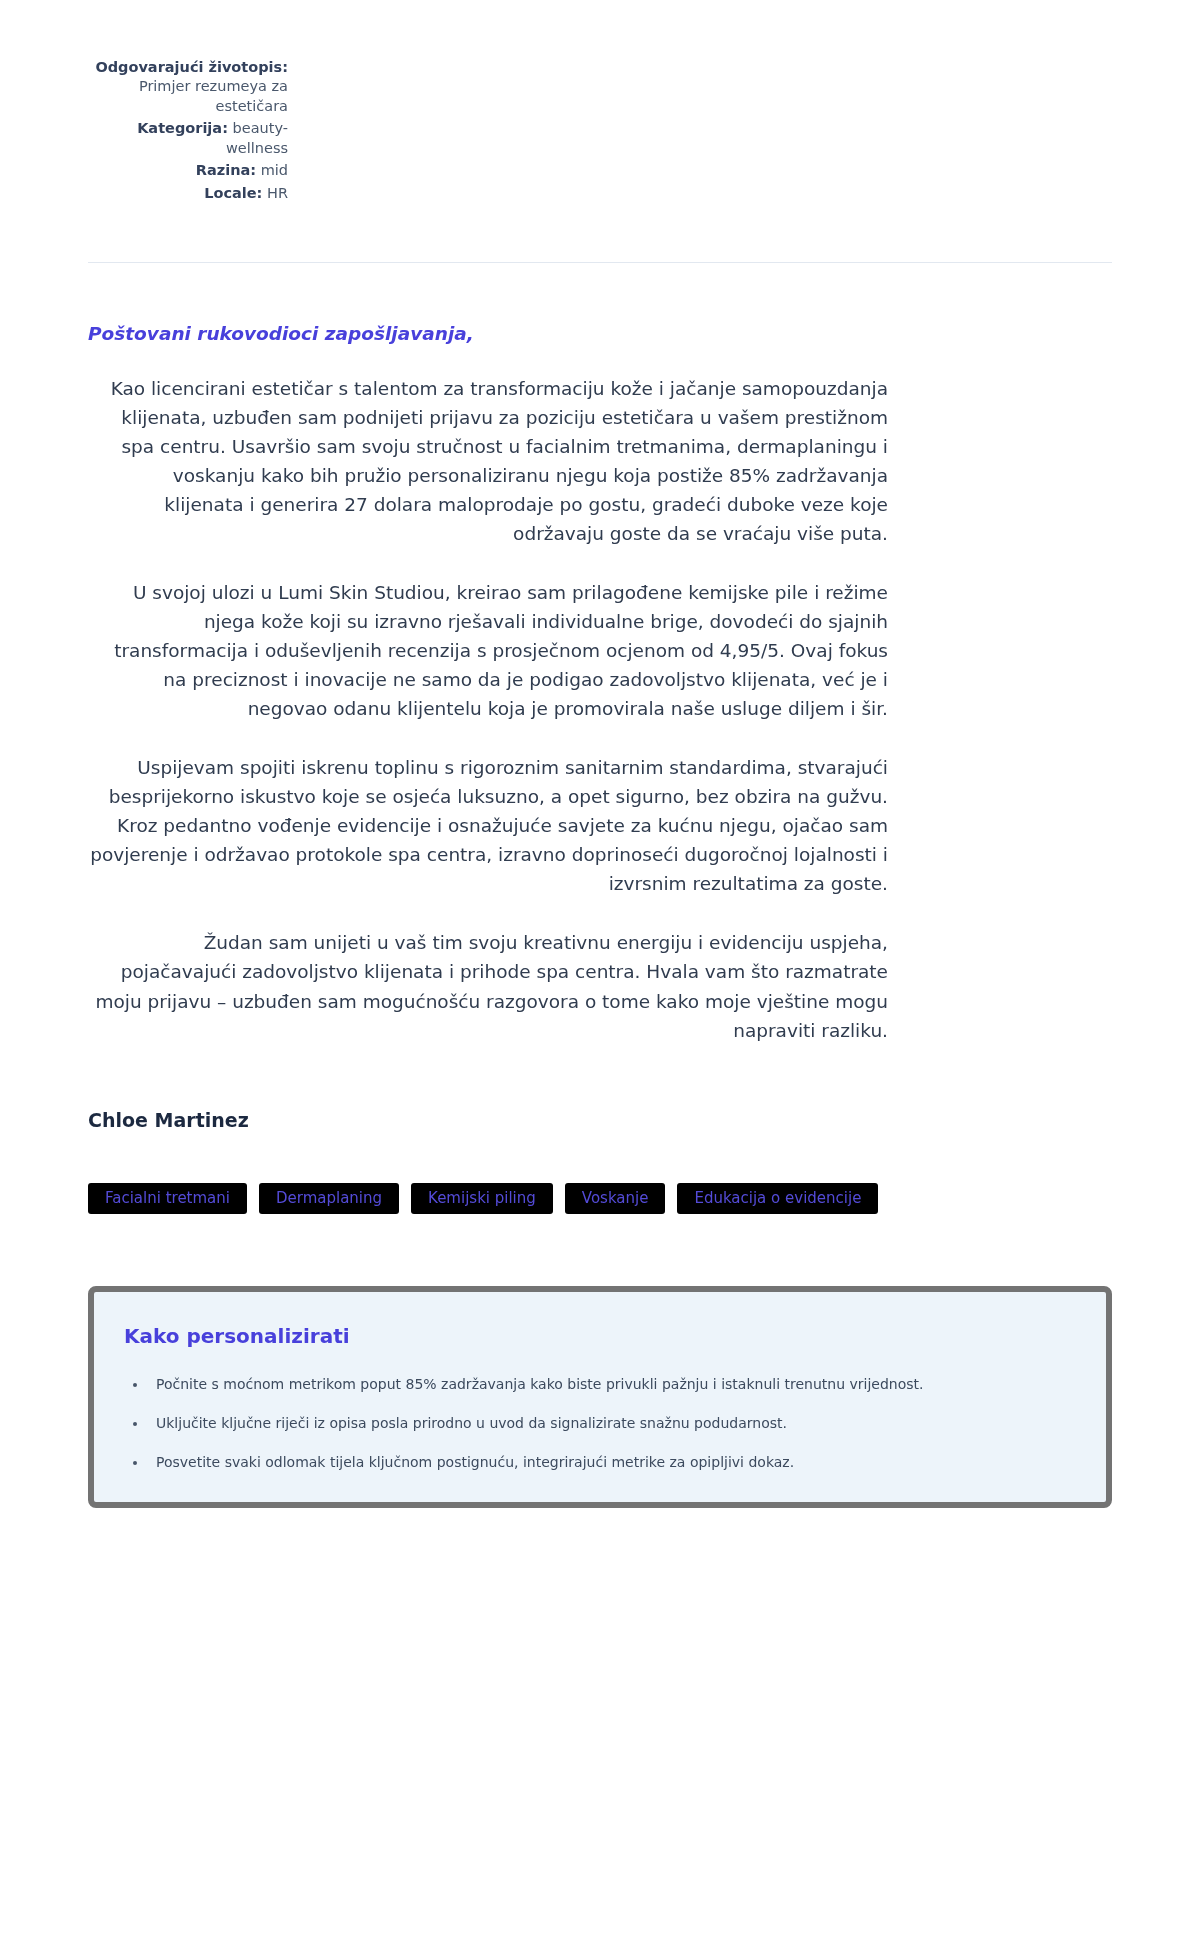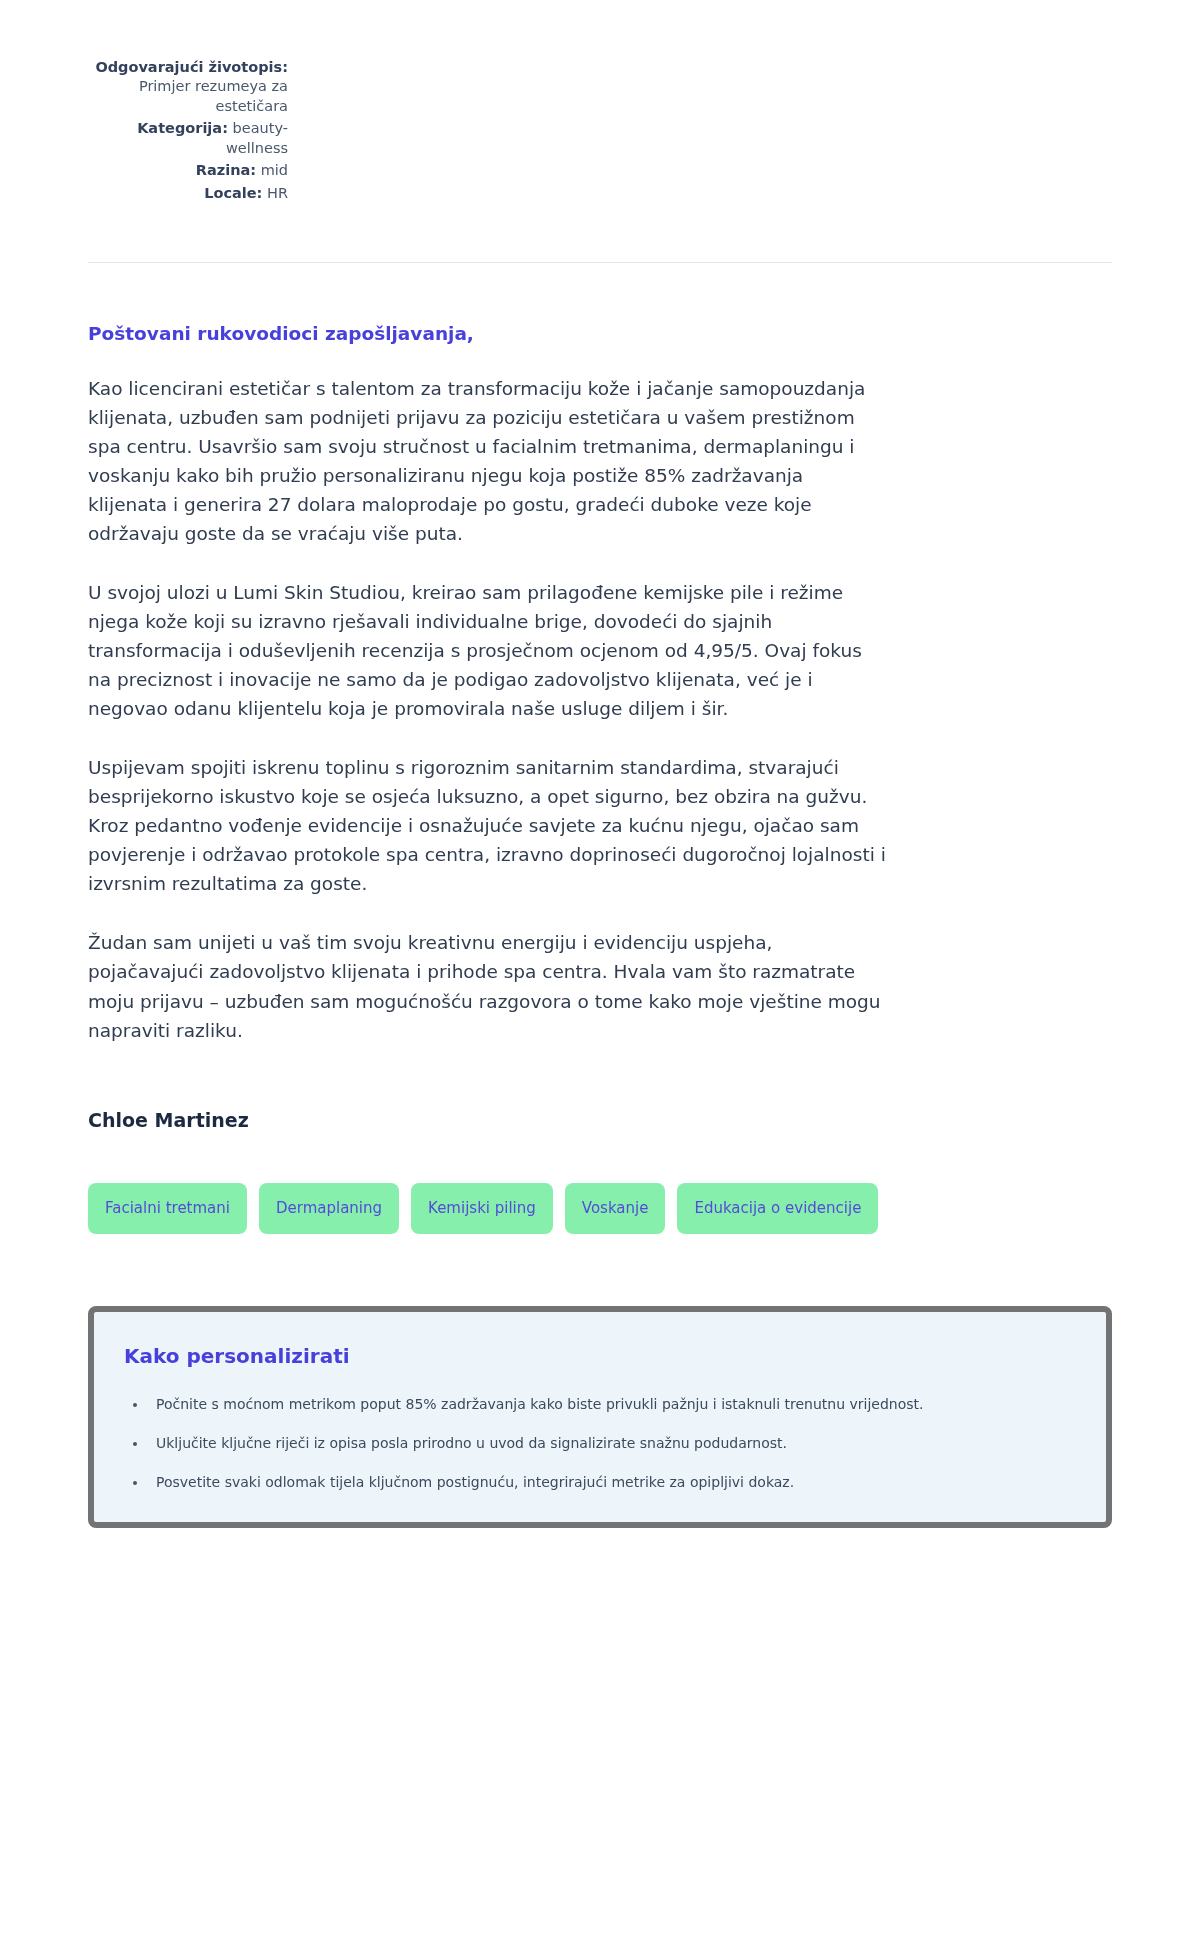--- a/index.html
+++ b/index.html
@@ -50,22 +50,23 @@
     margin-top: 56px;
   }
 
   
   .letter { max-width: 800px; }
   .greeting {
     margin-top: 60px;
     font-size: 18.5px;
     font-weight: 700;
     color: #4840db;
+    font-style: italic;
   }
-  .paragraphs { margin-top: 30px; }
+  .paragraphs { margin-top: 30px; text-align: right; }
   .para {
     font-size: 18.5px;
     line-height: 1.57;
     color: #303c4f;
     margin-bottom: 30px;
   }
   .para:last-child { margin-bottom: 0; }
 
   .sig-name {
     margin-top: 64px;
@@ -76,26 +77,26 @@
   .sig-title {
     margin-top: 20px;
     font-size: 19px;
     color: #42556b;
   }
 
   
   .tags { margin-top: 52px; display: flex; flex-wrap: wrap; gap: 12px; }
   .tag {
     display: inline-block;
-    background: #86efac;
+    background: #000000;
     color: #544bd8;
     font-size: 15px;
     line-height: 1;
-    padding: 18px 17px;
-    border-radius: 8px;
+    padding: 8px 17px;
+    border-radius: 3px;
     white-space: nowrap;
   }
 
   
   .tipbox {
     margin-top: 72px;
     background: #edf4fa;
     border: 6px solid #737373;
     border-radius: 8px;
     padding: 32px 34px 28px 30px;

